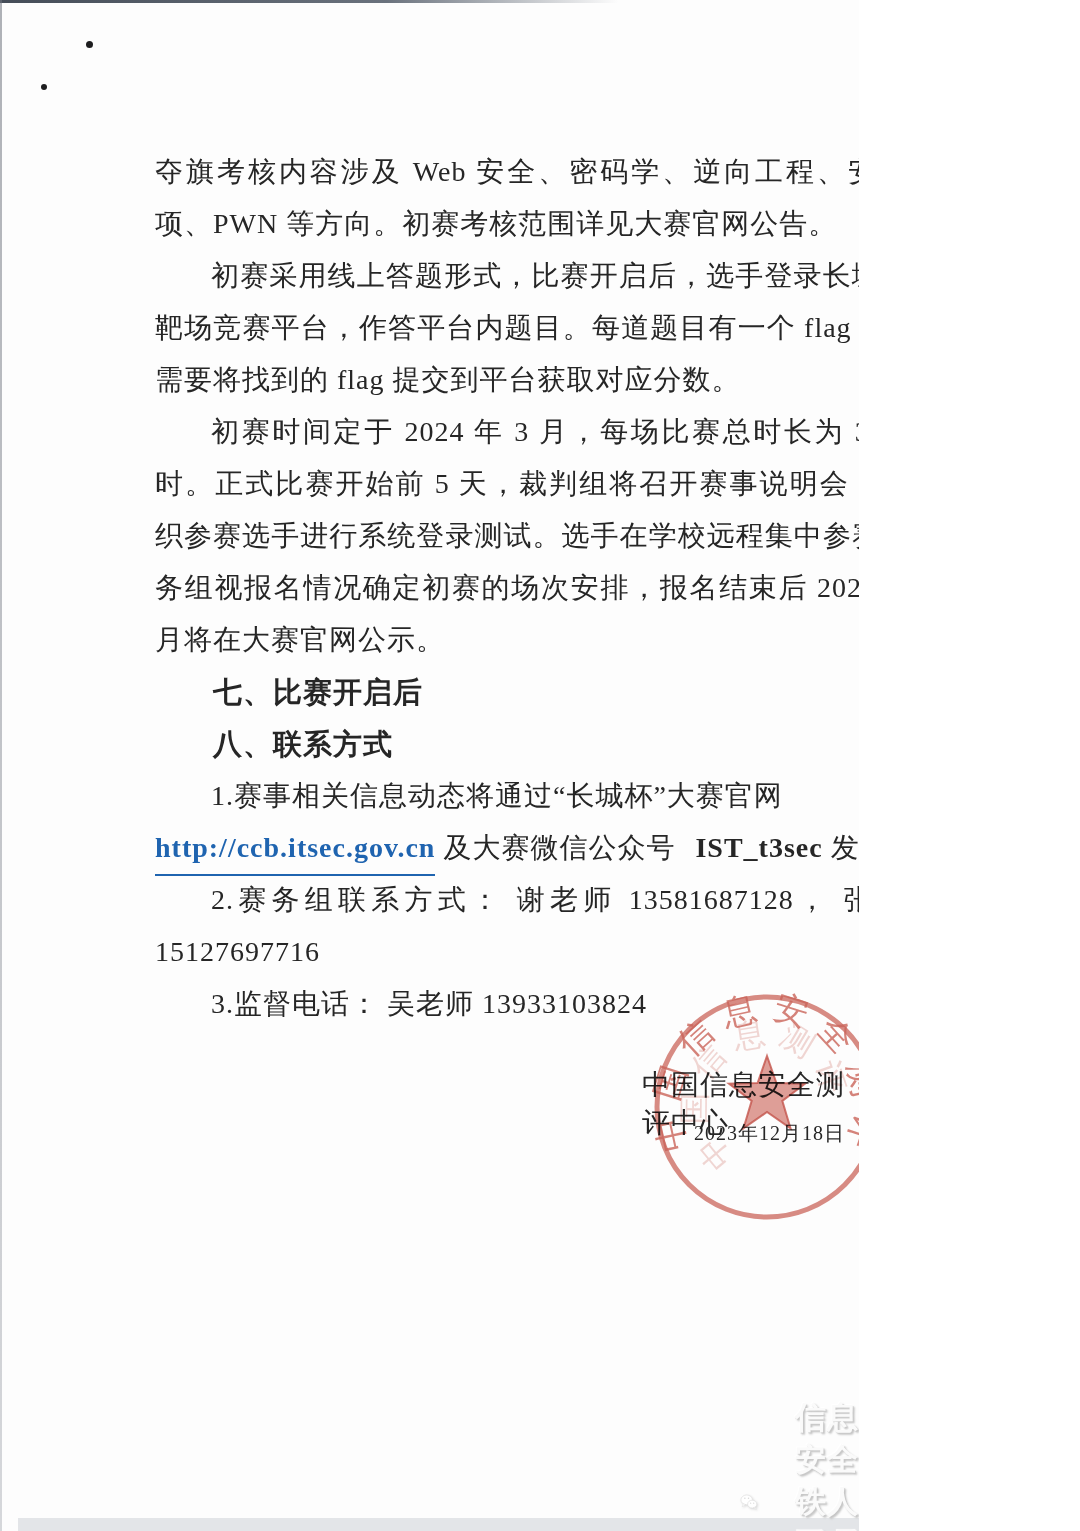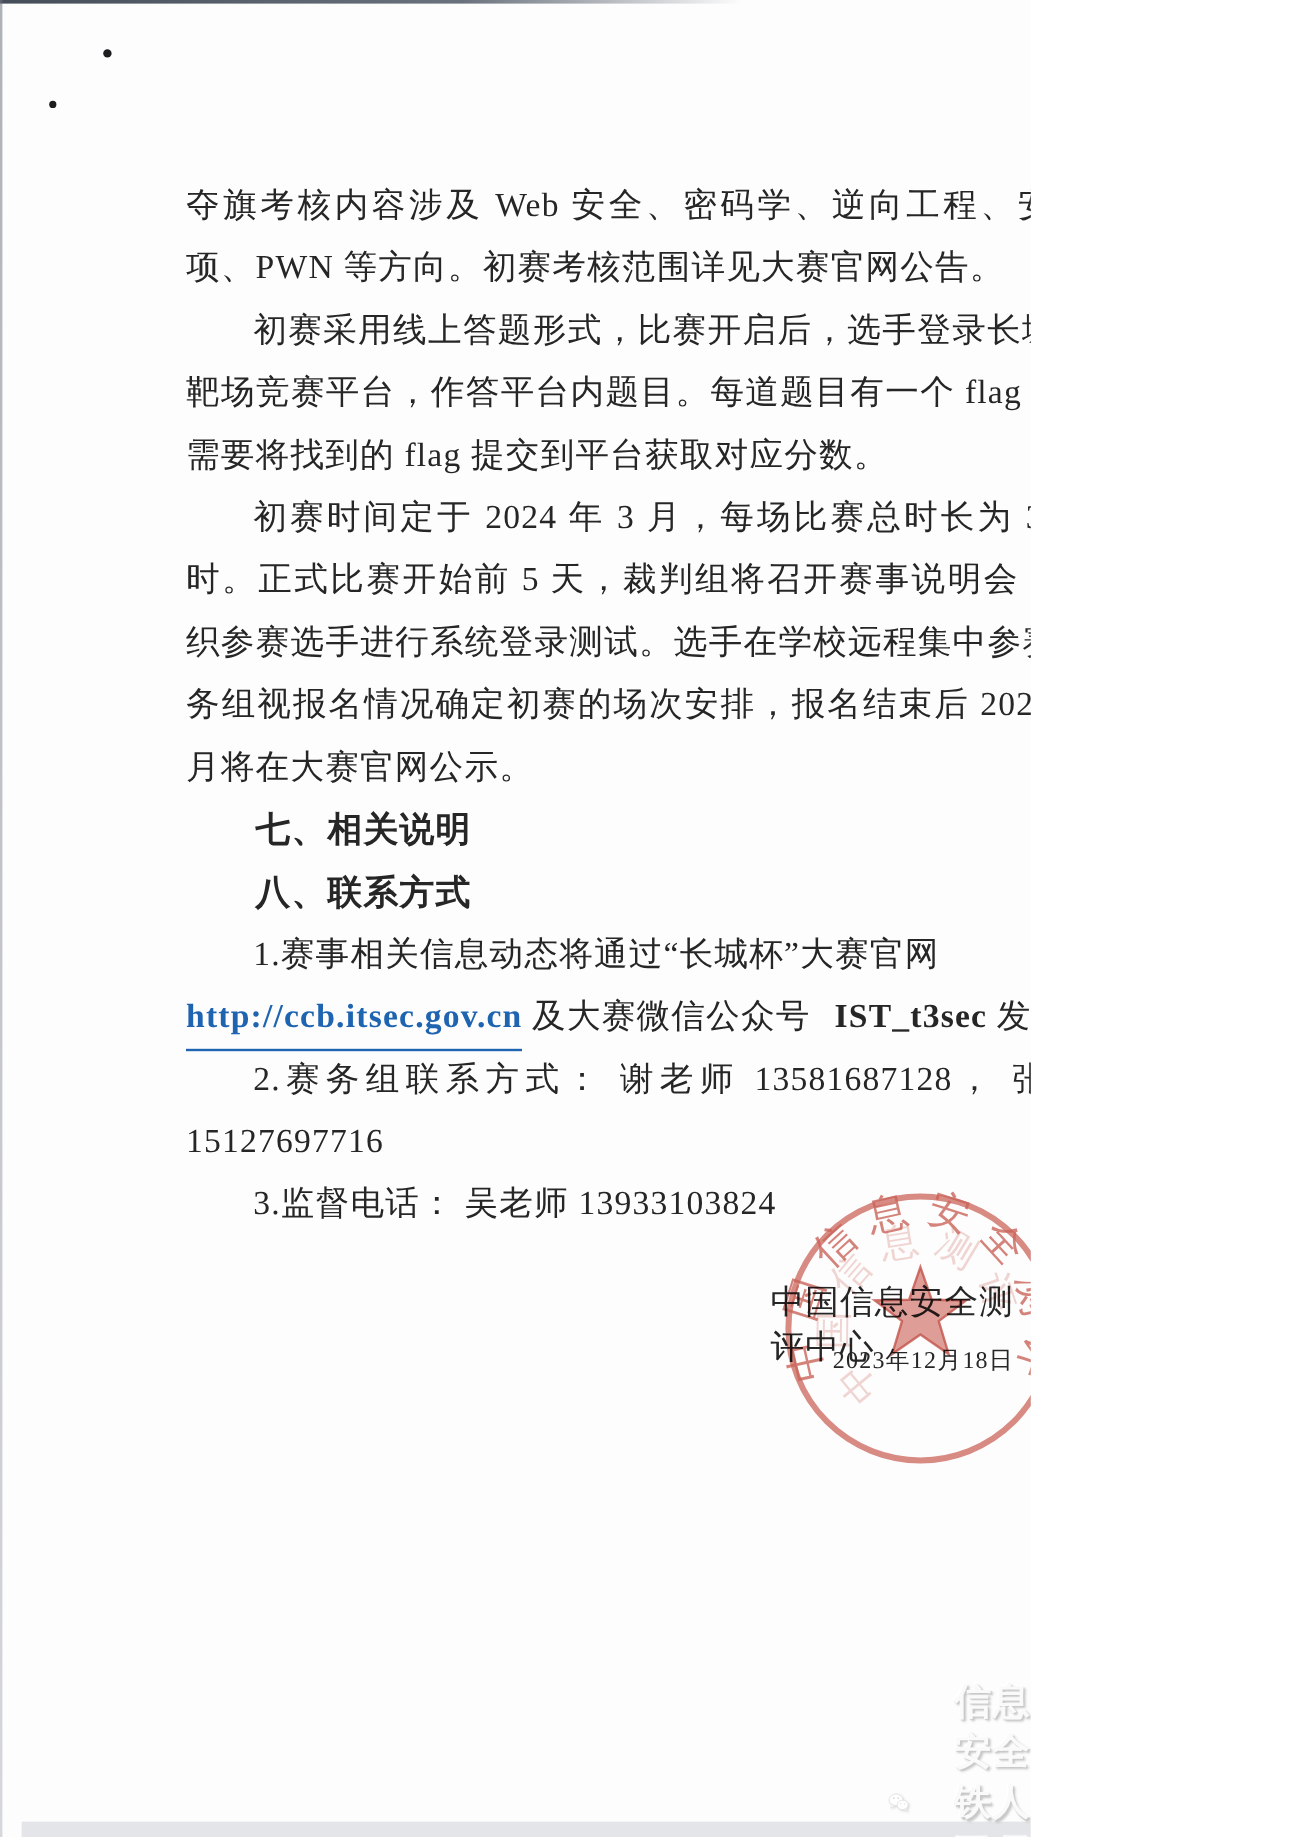--- a/index.html
+++ b/index.html
@@ -69,21 +69,21 @@
   <div class="edge-left"></div>
   <div class="edge-bottom"></div>
   <div class="dot dot1"></div>
   <div class="dot dot2"></div>
 
   <main class="content">
     <p>夺旗考核内容涉及 Web 安全、密码学、逆向工程、安全杂项、PWN 等方向。初赛考核范围详见大赛官网公告。</p>
     <p class="indent">初赛采用线上答题形式，比赛开启后，选手登录长城网络靶场竞赛平台，作答平台内题目。每道题目有一个 flag，选手需要将找到的 flag 提交到平台获取对应分数。</p>
     <p class="indent">初赛时间定于 2024 年 3 月，每场比赛总时长为 3 个小时。正式比赛开始前 5 天，裁判组将召开赛事说明会，并组织参赛选手进行系统登录测试。选手在学校远程集中参赛，赛务组视报名情况确定初赛的场次安排，报名结束后 2024 年 2 月将在大赛官网公示。</p>
 
-    <h2 class="sec-heading">七、相关说明</h2>
+    <h2 class="sec-heading">七、比赛开启后</h2>
 
     <h2 class="sec-heading">八、联系方式</h2>
 
     <p class="indent">
       <span>1.赛事相关信息动态将通过“长城杯”大赛官网</span>
     </p>
     <p>
       <a class="link" href="#">http://ccb.itsec.gov.cn</a><span> 及大赛微信公众号 </span><b class="account">IST_t3sec</b><span> 发布;</span>
     </p>
     <p class="indent">2.赛务组联系方式： 谢老师  13581687128， 张老师 15127697716</p>

